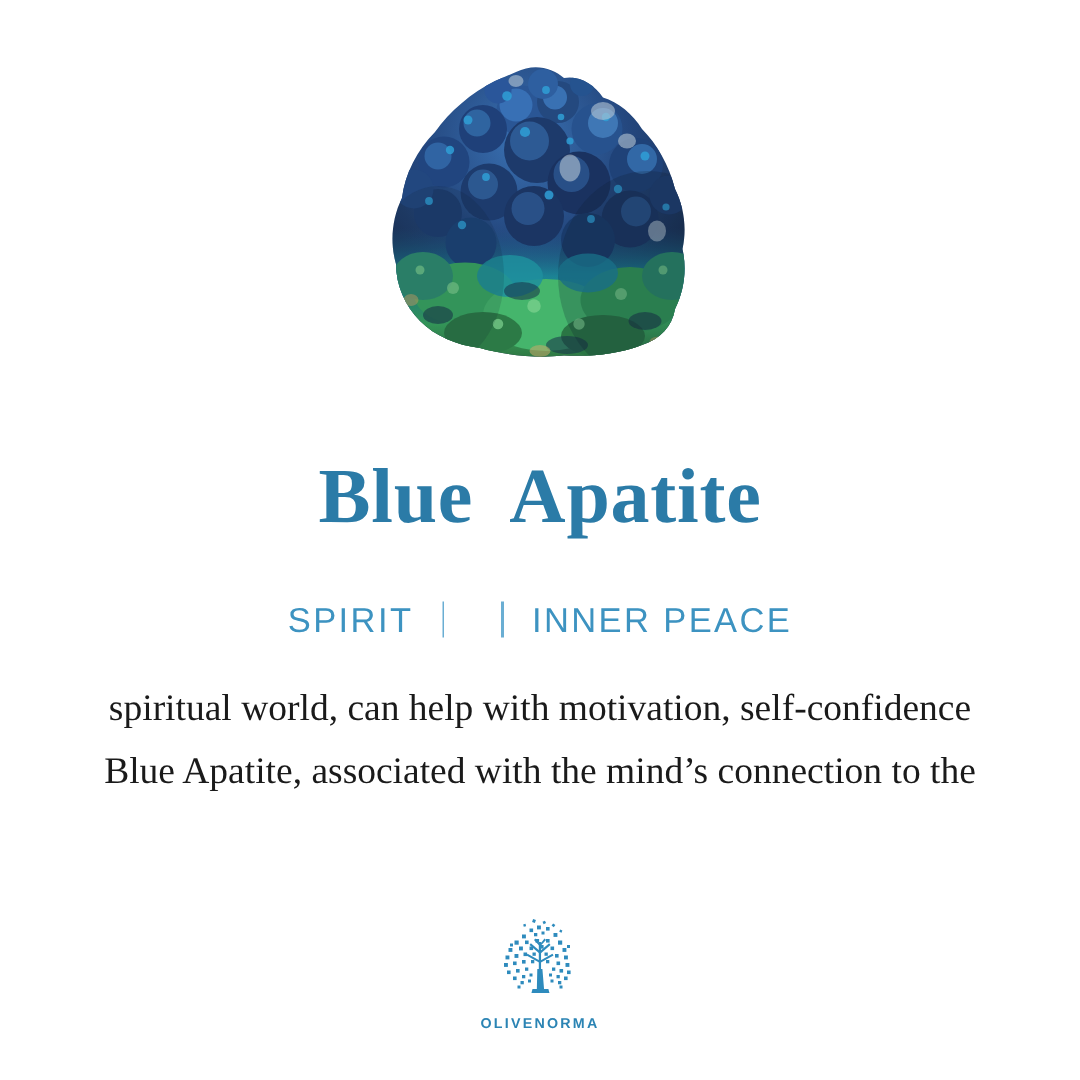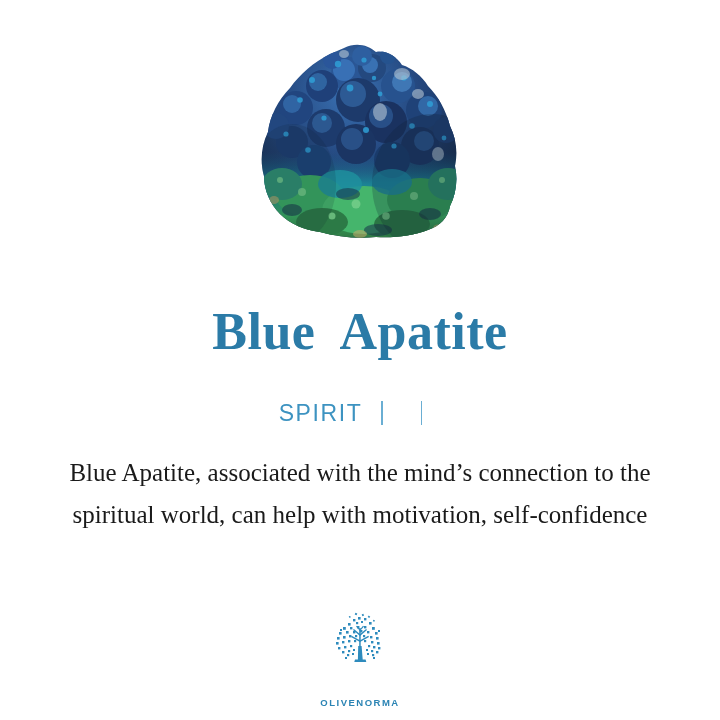--- a/index.html
+++ b/index.html
@@ -95,21 +95,20 @@
 
   
   .logo {
     position: absolute;
     left: 0;
     top: 612px;
     width: 720px;
     display: flex;
     flex-direction: column;
     align-items: center;
-    gap: 20px;
   }
   .logo-mark {
     display: block;
     width: 64px;
     height: 62px;
   }
   .logo-text {
     margin-top: 3px;
     font-family: "Liberation Sans", sans-serif;
     font-size: 9.5px;
@@ -249,25 +248,26 @@
       </g>
     </svg>
   </div>
 
   <div class="title">Blue  Apatite</div>
 
   <div class="keywords">
     <span class="keyword">SPIRIT</span>
     <span class="kw-sep"></span>
     <span class="kw-sep"></span>
+    <span class="keyword">INNER PEACE</span>
   </div>
 
   <div class="description">
+    <div>spiritual world, can help with motivation, self-confidence</div>
     <div>Blue Apatite, associated with the mind’s connection to the</div>
-    <div>spiritual world, can help with motivation, self-confidence</div>
   </div>
 
   <div class="logo">
     <svg class="logo-mark" viewBox="0 0 64 62">
       <g fill="#2e8bbd">
 
         <path d="M30.2 34 h3.4 l1.1 13.4 h2.9 l0.7 2.6 h-12 l0.7-2.6 h2.9 Z"></path>
         <path d="M31.2 16 h1.5 v20 h-1.5 Z"></path>
 
         <path d="M32 24 l-7 -6 l0.9 -1.1 l6.6 5.6 Z"></path>

